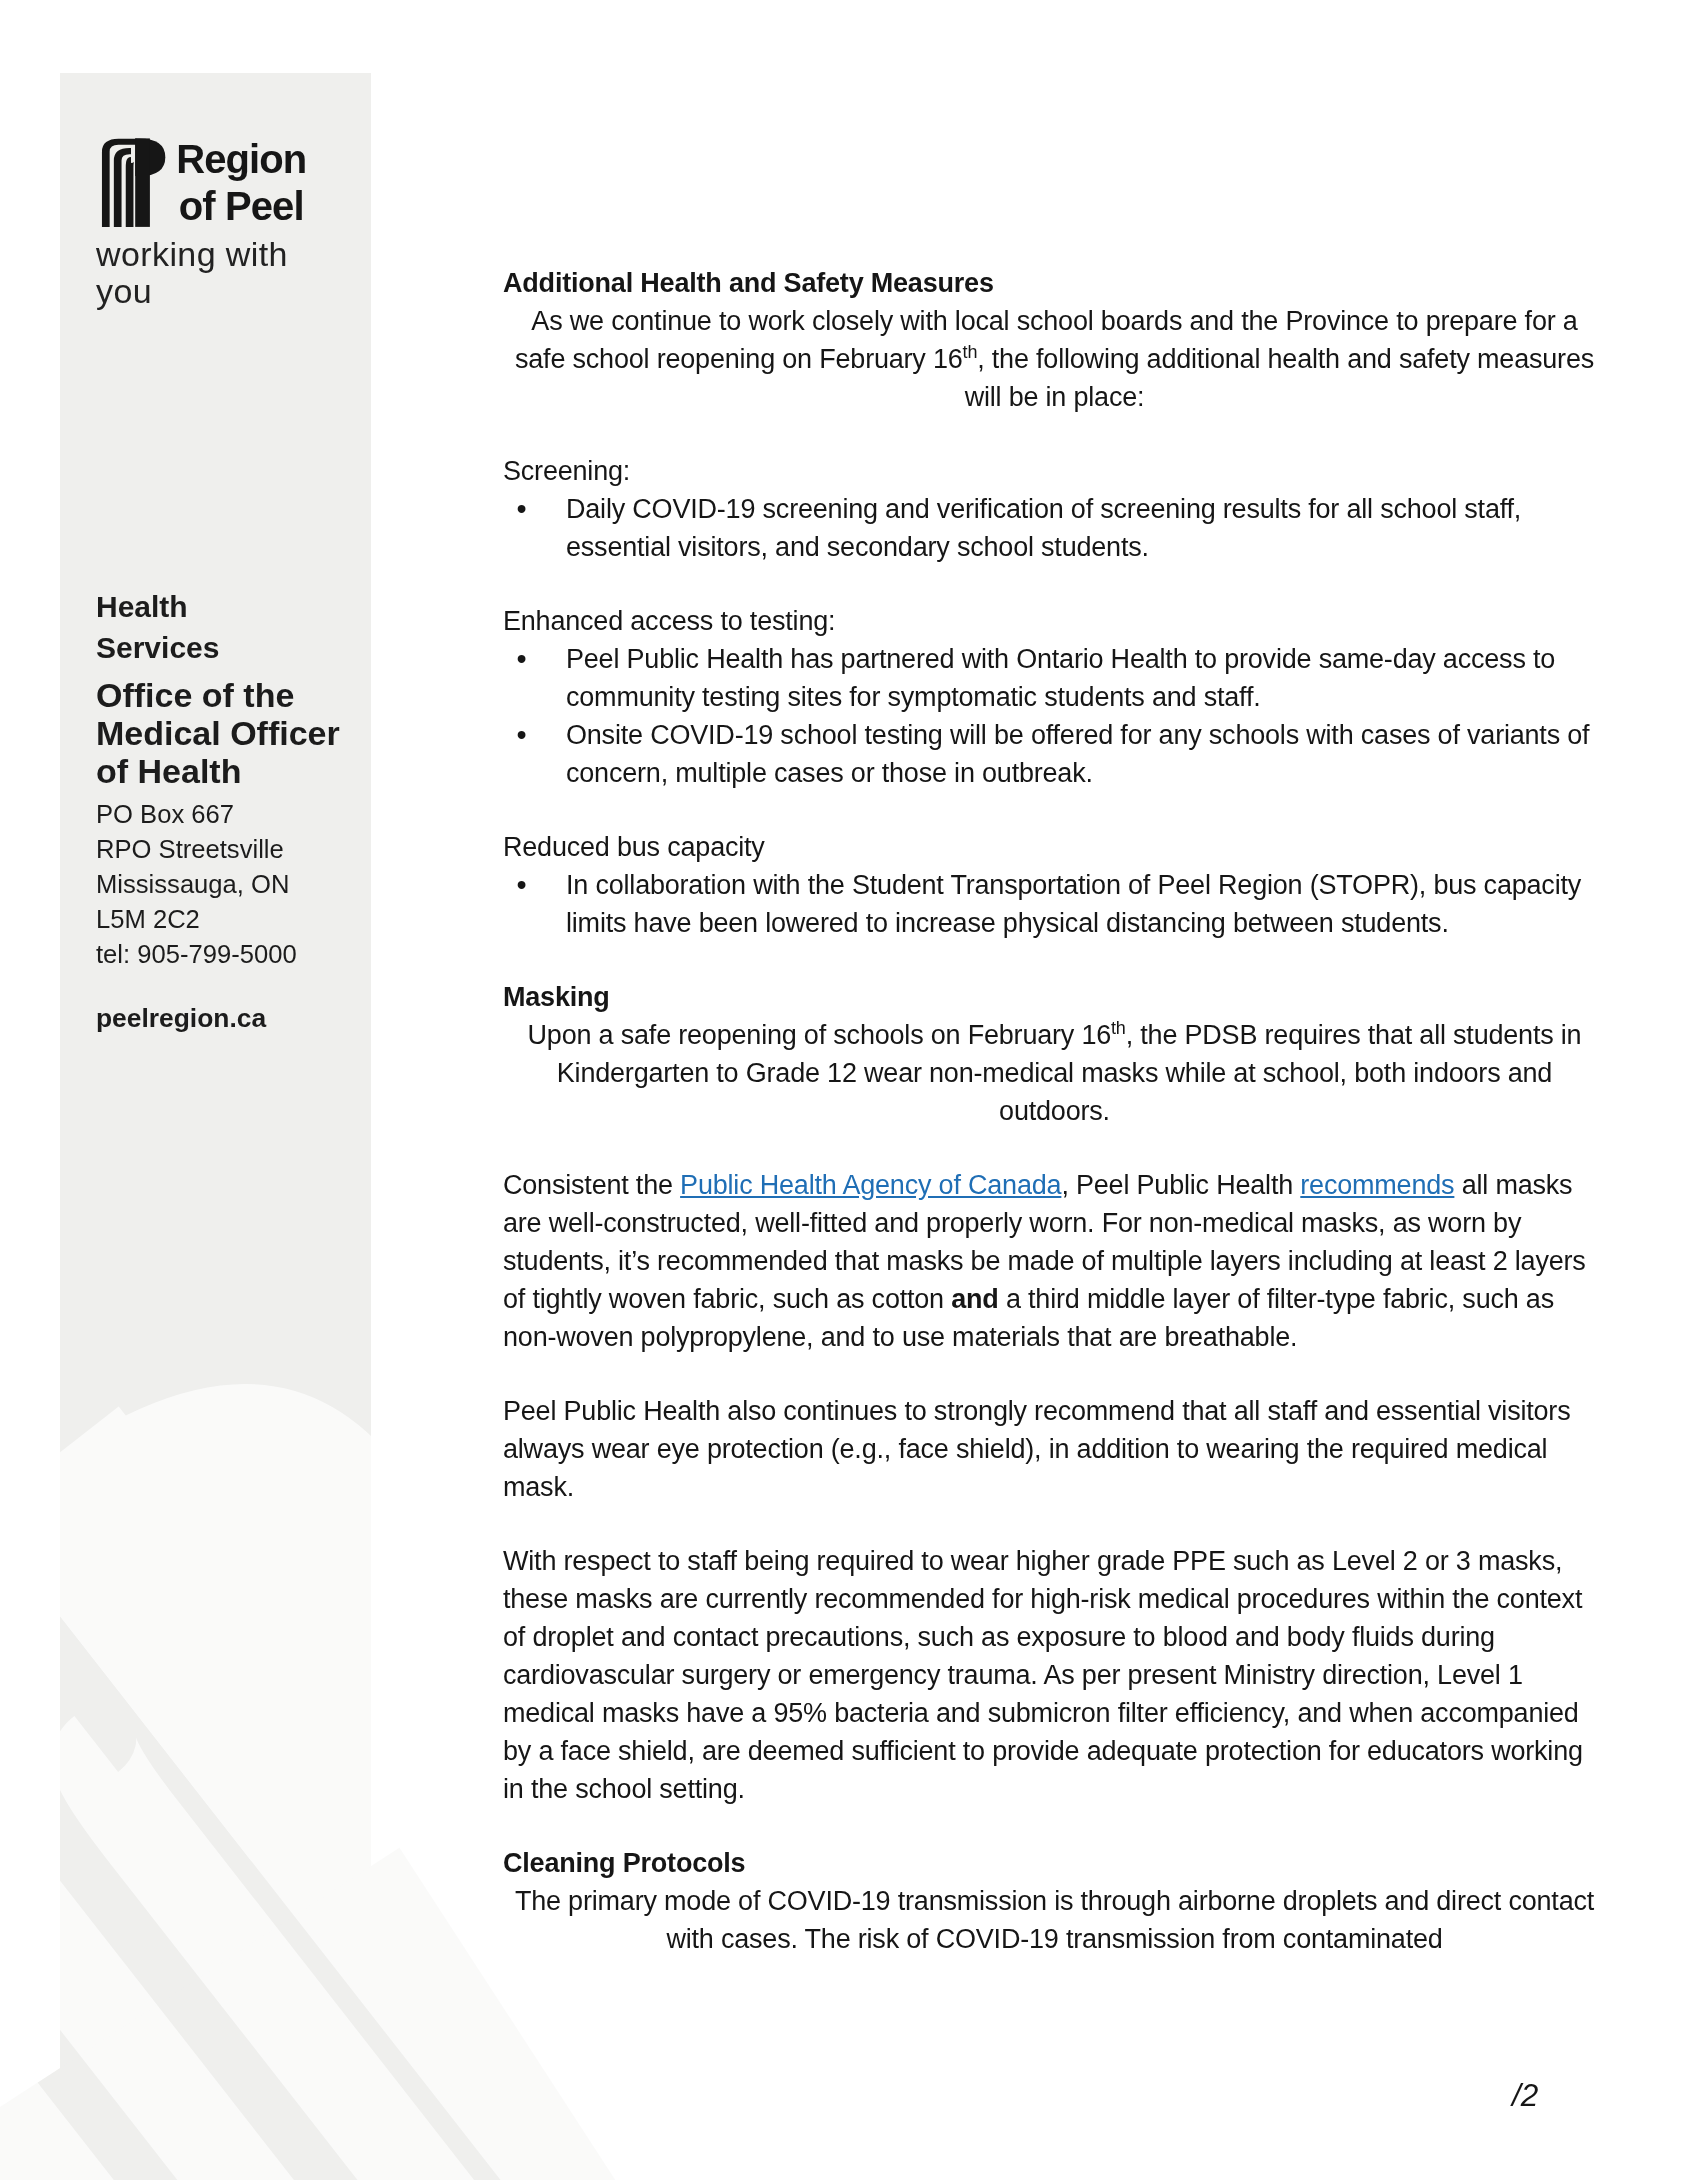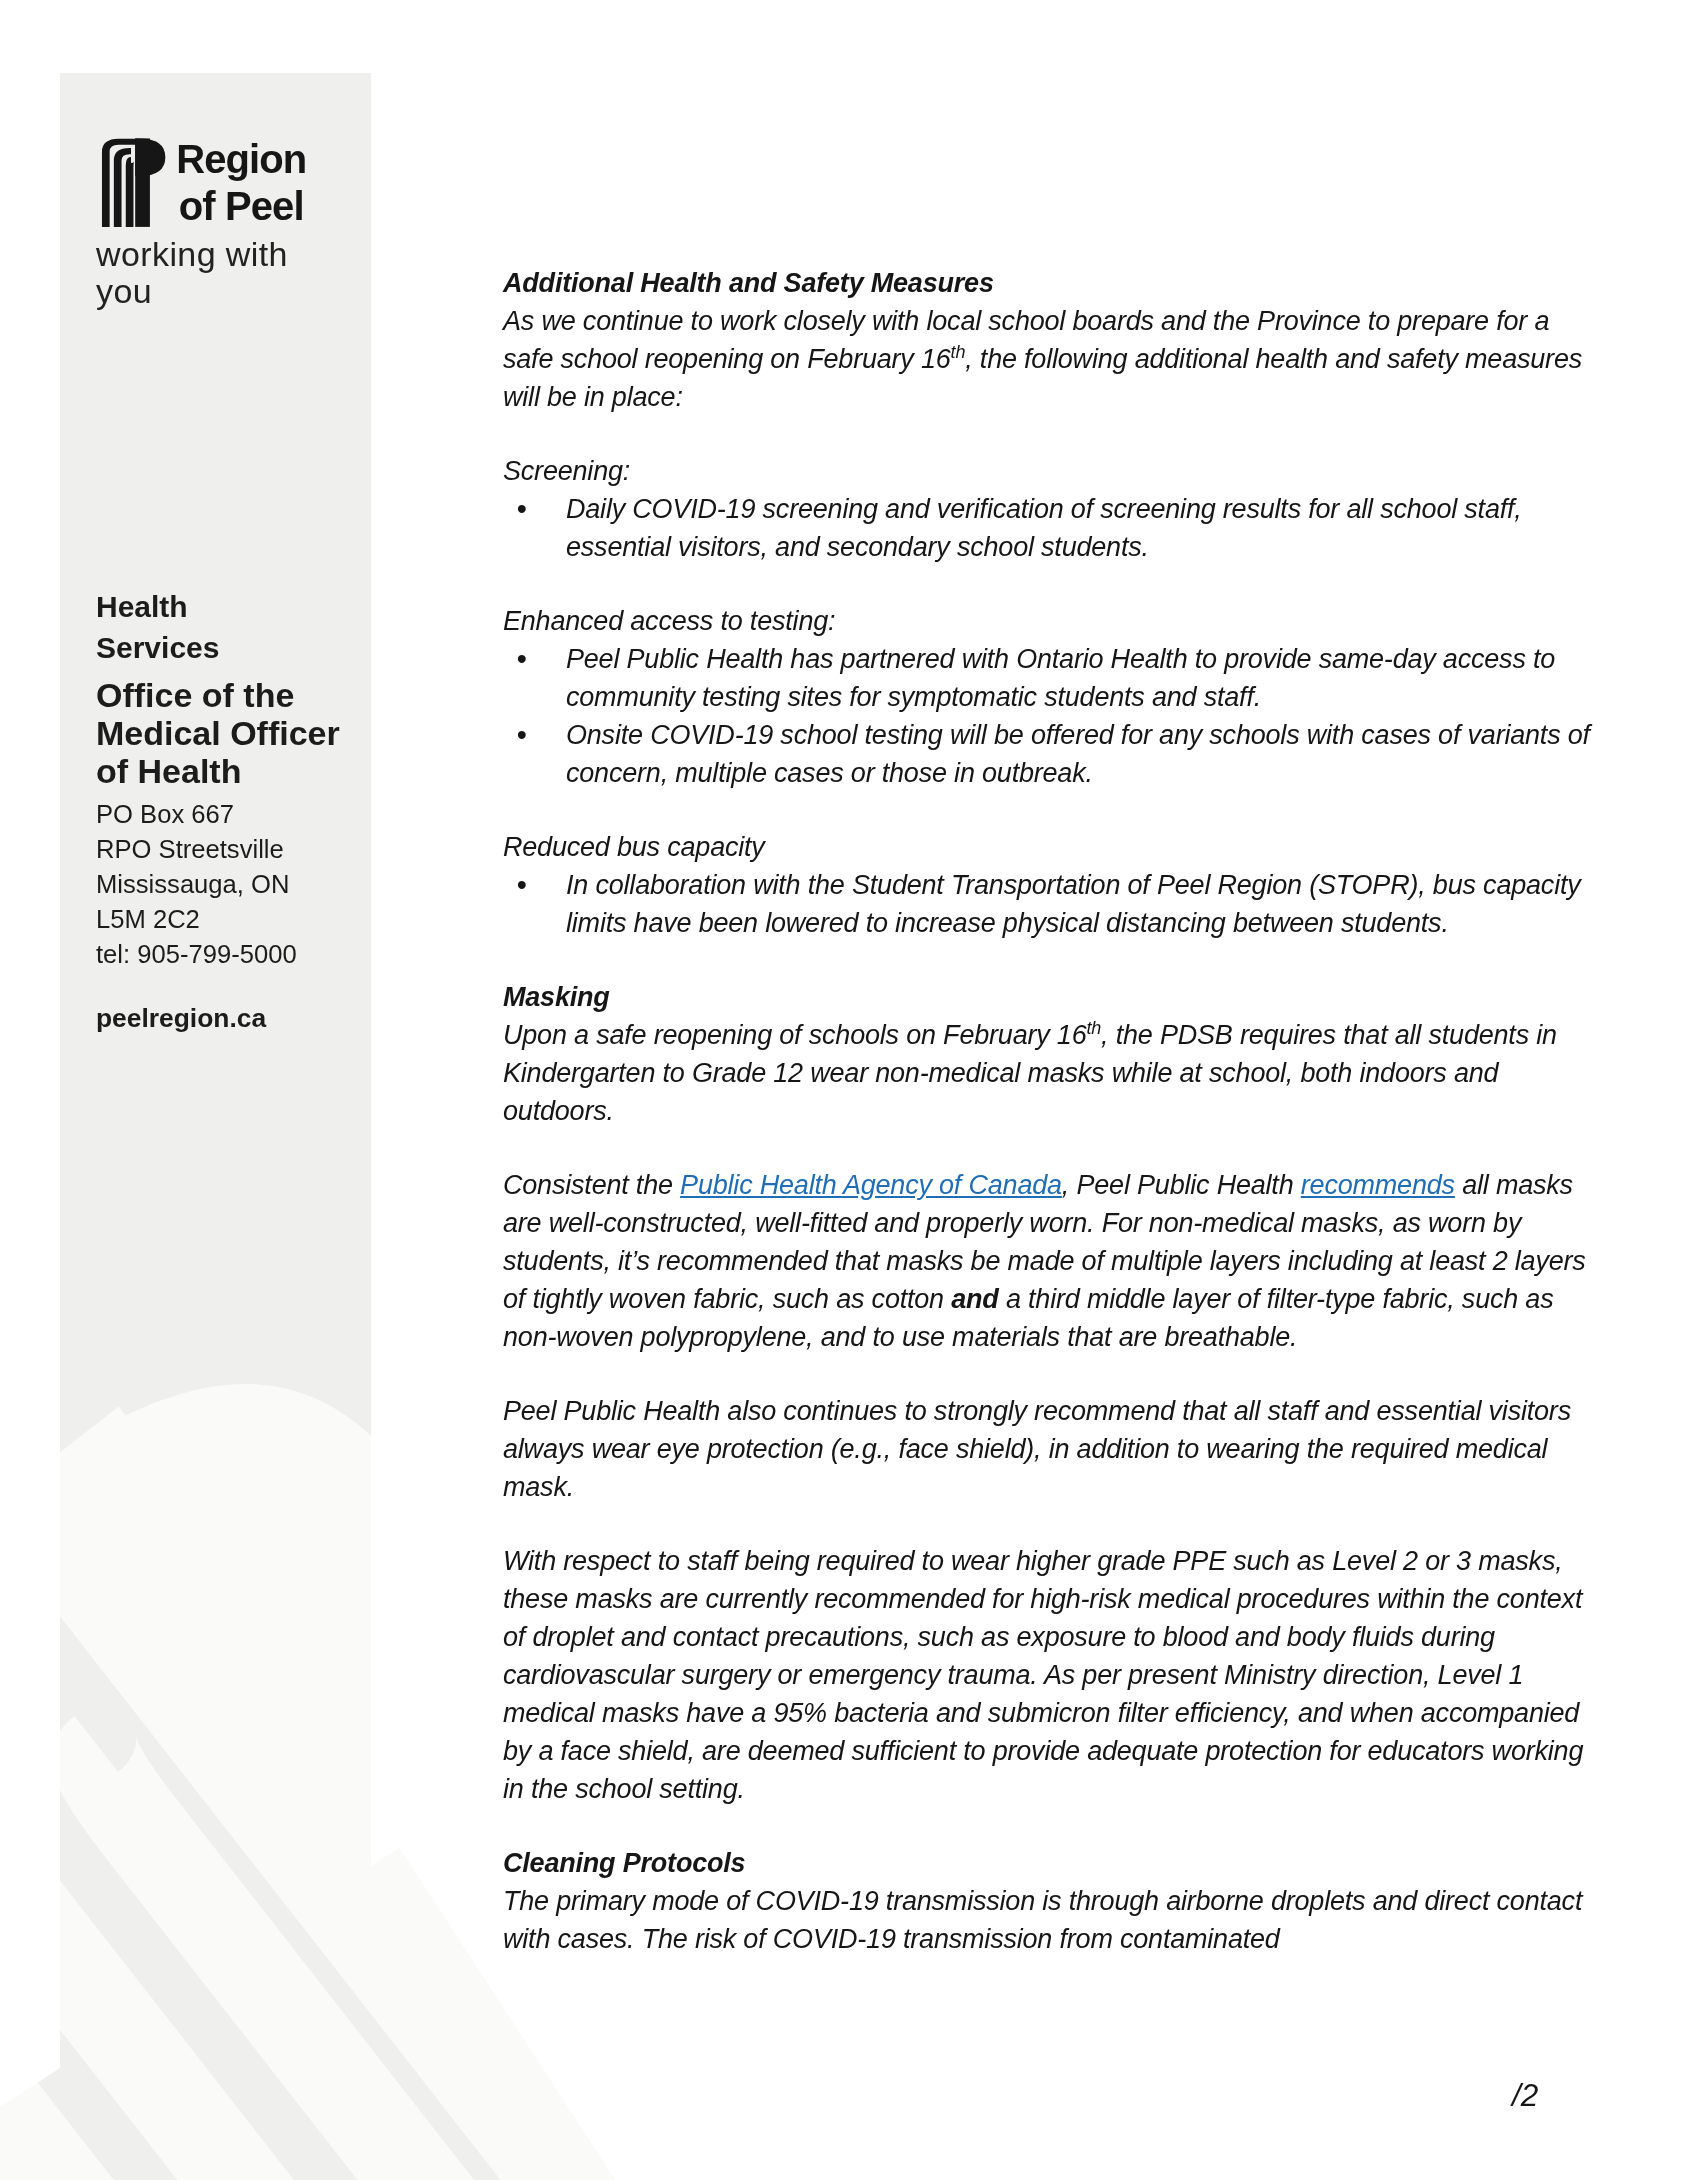--- a/index.html
+++ b/index.html
@@ -39,28 +39,28 @@
     margin-top:6.8px;font-size:34px;line-height:37px;color:#222;letter-spacing:0.4px;
   }
   .dept{position:absolute;left:36px;top:513px;font-size:30px;line-height:41px;font-weight:bold;color:#1c1c1c;}
   .office{position:absolute;left:36px;top:603px;font-size:34px;line-height:38px;font-weight:bold;color:#1c1c1c;}
   .address{position:absolute;left:36px;top:724px;font-size:25.6px;line-height:35px;color:#1c1c1c;}
   .website{position:absolute;left:36px;top:930px;font-size:26.4px;font-weight:bold;color:#1c1c1c;}
 
   
   .content{
     position:absolute;left:503px;top:264px;width:1103px;z-index:3;
-    font-size:27px;line-height:38px;letter-spacing:-0.2px;font-style:italic;
+    font-size:27px;line-height:38px;letter-spacing:-0.2px;
   }
   .content h1,.content h2{
     font-size:27px;line-height:38px;margin:0;font-weight:bold;
   }
   .content h2{margin-top:36px;}
   .content p{margin:36px 0 0 0;}
-  .content p.flush{margin-top:0;}
+  .content p.flush{margin-top:0;text-align:center;}
   .content ul{margin:0;padding:0;list-style:none;}
   .content li{position:relative;padding-left:63px;margin:0;}
   .content li::before{
     content:"\2022";position:absolute;left:13.6px;top:0;font-size:29px;
   }
   sup{font-size:18px;line-height:0;vertical-align:super;}
   a.link{color:#1F6EB5;text-decoration:underline;text-decoration-color:#1F6EB5;cursor:pointer;}
   b{font-weight:bold;}
   .page-marker{
     position:absolute;left:1512px;top:2077px;z-index:3;

